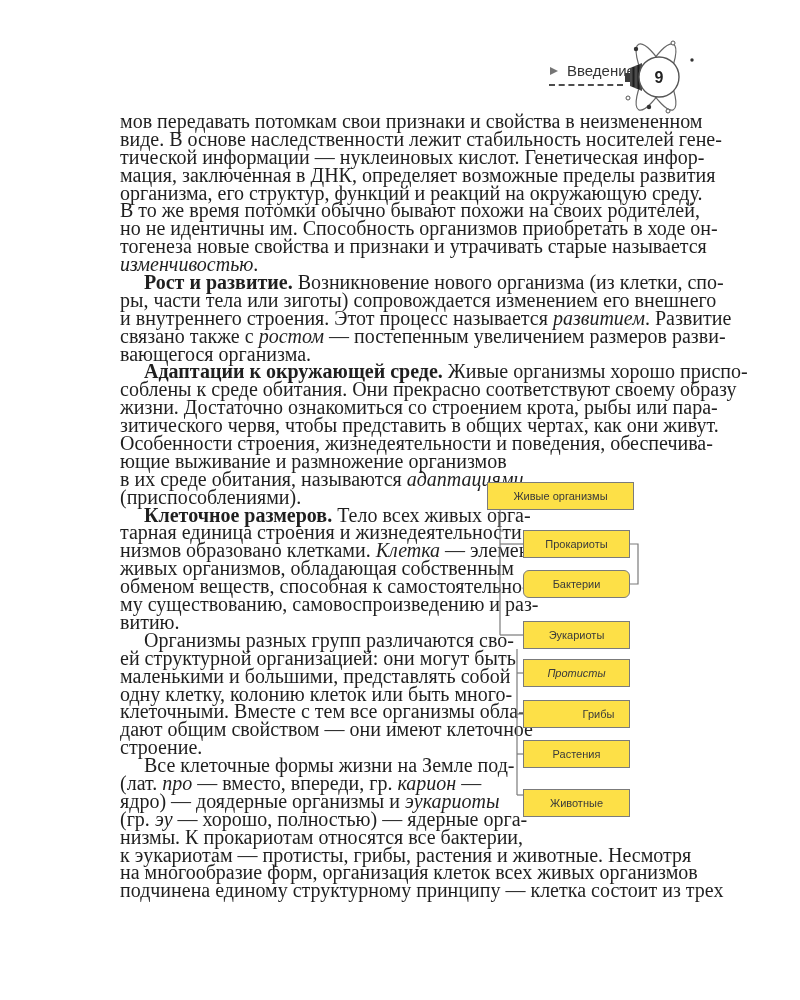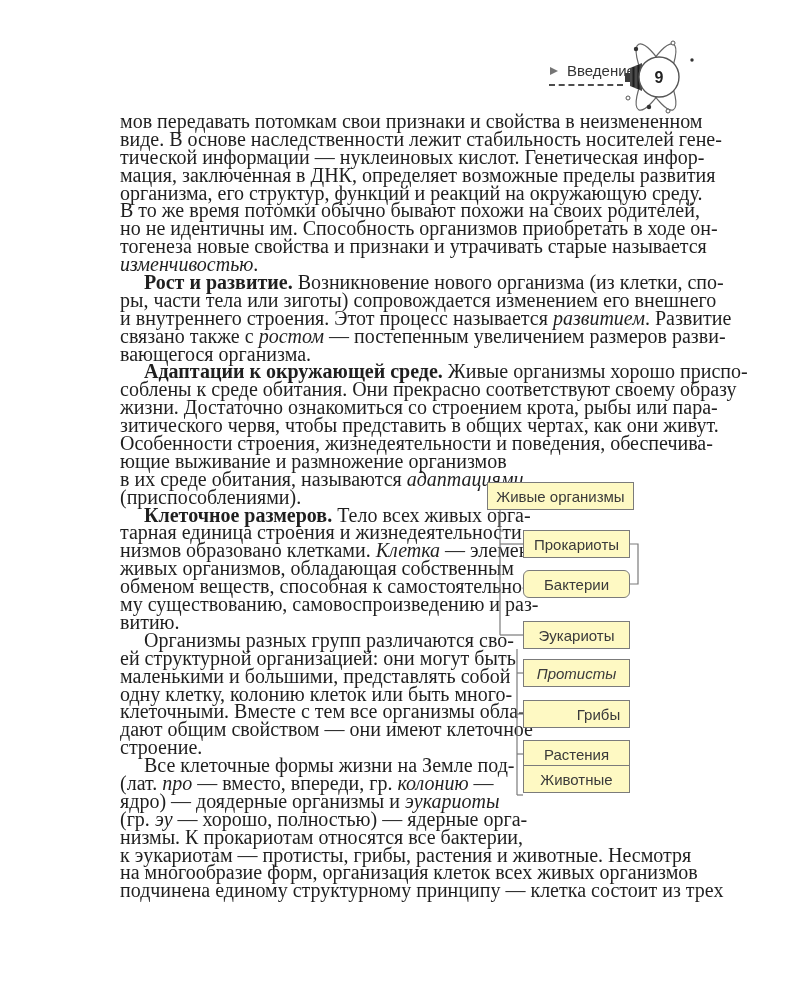--- a/index.html
+++ b/index.html
@@ -44,33 +44,33 @@
   .line.no-j { text-align-last: left; }
   .line.ind { text-indent: 24px; }
   .line .b { font-weight: bold; }
   .line .i { font-style: italic; }
 
   
   .diagram { position: absolute; left: 483px; top: 481px; width: 160px; height: 335px; }
   .diagram svg.connectors { position: absolute; left: 0; top: 0; }
   .dbox {
     position: absolute; left: 40px; width: 107px; height: 28px;
-    border: 1px solid #7b7b7b; background: #fef9c3;
+    border: 1px solid #7b7b7b; background: #fde047;
     display: flex; align-items: center; justify-content: center;
     font-family: "Liberation Sans", sans-serif;
-    font-size: 15px; color: #3a3a3a; white-space: nowrap;
+    font-size: 11px; color: #3a3a3a; white-space: nowrap;
   }
   .dbox.root { left: 4px; width: 147px; top: 1px; }
   .dbox.b-prokaryotes { top: 49px; }
   .dbox.b-bacteria    { top: 89px; border-radius: 6px; }
   .dbox.b-eukaryotes  { top: 140px; }
   .dbox.b-protists    { top: 178px; font-style: italic; }
   .dbox.b-fungi       { top: 219px; padding-left: 44px; }
   .dbox.b-plants      { top: 259px; }
-  .dbox.b-animals     { top: 284px; }
+  .dbox.b-animals     { top: 308px; }
 </style>
 </head>
 <body>
 
 <div class="runhead">
   <span class="rh-marker"></span>
   <span class="rh-title">Введение</span>
   <span class="rh-dash"></span>
   <svg class="firefly" width="96" height="86" viewBox="0 0 96 86">
     <g stroke="#666" stroke-width="1.2" fill="none">
@@ -130,21 +130,21 @@
       <div class="line"><span>му существованию, самовоспроизведению и раз-</span></div>
       <div class="line no-j"><span>витию.</span></div>
       <div class="line ind"><span>Организмы разных групп различаются сво-</span></div>
       <div class="line"><span>ей структурной организацией: они могут быть</span></div>
       <div class="line"><span>маленькими и большими, представлять собой</span></div>
       <div class="line"><span>одну клетку, колонию клеток или быть много-</span></div>
       <div class="line"><span>клеточными. Вместе с тем все организмы обла-</span></div>
       <div class="line"><span>дают общим свойством — они имеют клеточное</span></div>
       <div class="line no-j"><span>строение.</span></div>
       <div class="line ind"><span>Все клеточные формы жизни на Земле под-</span></div>
-      <div class="line"><span>(лат. </span><span class="i">про</span><span> — вместо, впереди, гр. </span><span class="i">колонию</span><span> —</span></div>
+      <div class="line"><span>(лат. </span><span class="i">про</span><span> — вместо, впереди, гр. </span><span class="i">карион</span><span> —</span></div>
       <div class="line"><span>ядро) — доядерные организмы и </span><span class="i">эукариоты</span></div>
       <div class="line"><span>(гр. </span><span class="i">эу</span><span> — хорошо, полностью) — ядерные орга-</span></div>
       <div class="line"><span>низмы. К прокариотам относятся все бактерии,</span></div>
     </div>
     <div class="tblock" style="width: 548px;">
       <div class="line"><span>к эукариотам — протисты, грибы, растения и животные. Несмотря</span></div>
       <div class="line"><span>на многообразие форм, организация клеток всех живых организмов</span></div>
       <div class="line"><span>подчинена единому структурному принципу — клетка состоит из трех</span></div>
     </div>
   </div>

